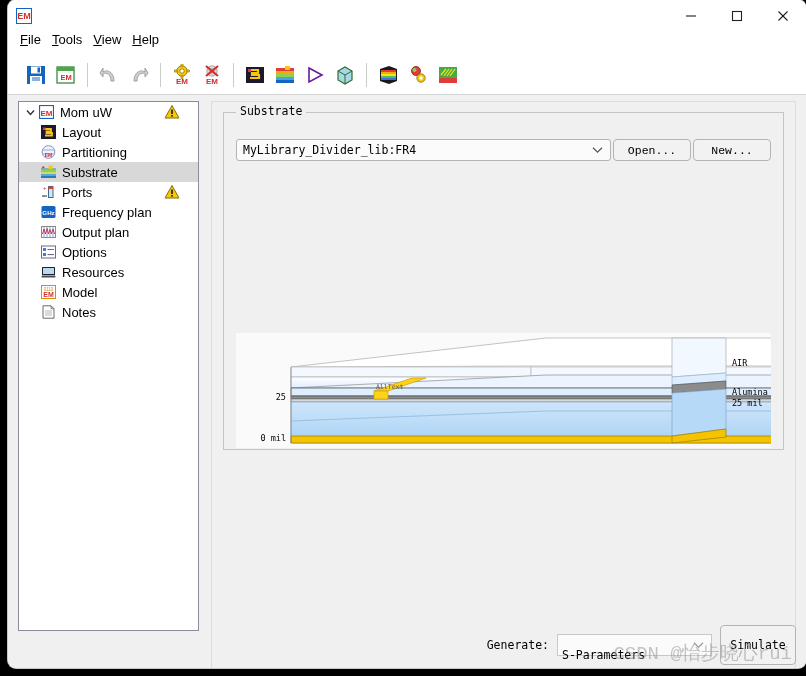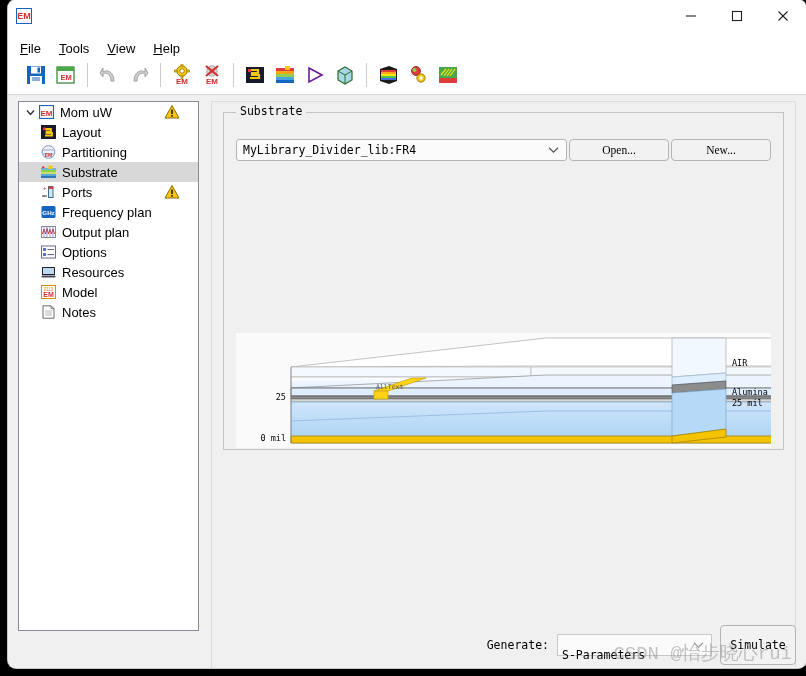--- a/index.html
+++ b/index.html
@@ -68,23 +68,23 @@
     justify-content: center;
     flex: none;
   }
   .winbtn svg { display:block; }
   #winbtns { position: absolute; right: 0; top: 0; display: flex; }
   
   #menubar {
     height: 24px;
     background: #ffffff;
     display: flex;
-    align-items: flex-end;
+    align-items: flex-start;
     padding-left: 12px;
-    gap: 18px;
+    gap: 11px;
   }
   .menuitem {
     font-size: 13px;
     color: #000000;
     cursor: default;
   }
   .menuitem u { text-decoration: underline; }
   
   #toolbar {
     height: 38px;
@@ -212,26 +212,26 @@
     font-size: 11.5px;
     color: #000000;
     padding-left: 6px;
   }
   .combo-arrow {
     position: absolute;
     right: 7px; top: 0; bottom: 0;
     display: flex; align-items: center;
   }
   .pbtn {
-    width: 100px;
+    width: 78px;
     height: 22px;
     background: #f2f2f2;
     border: 1px solid #b4b4b4;
     border-radius: 4px;
-    font-family: Liberation Serif, serif;
+    font-family: Liberation Mono, monospace;
     font-size: 11.5px;
     color: #000000;
     display: flex;
     align-items: center;
     justify-content: center;
     box-sizing: border-box;
     flex: none;
   }
   
   #sub3d {

